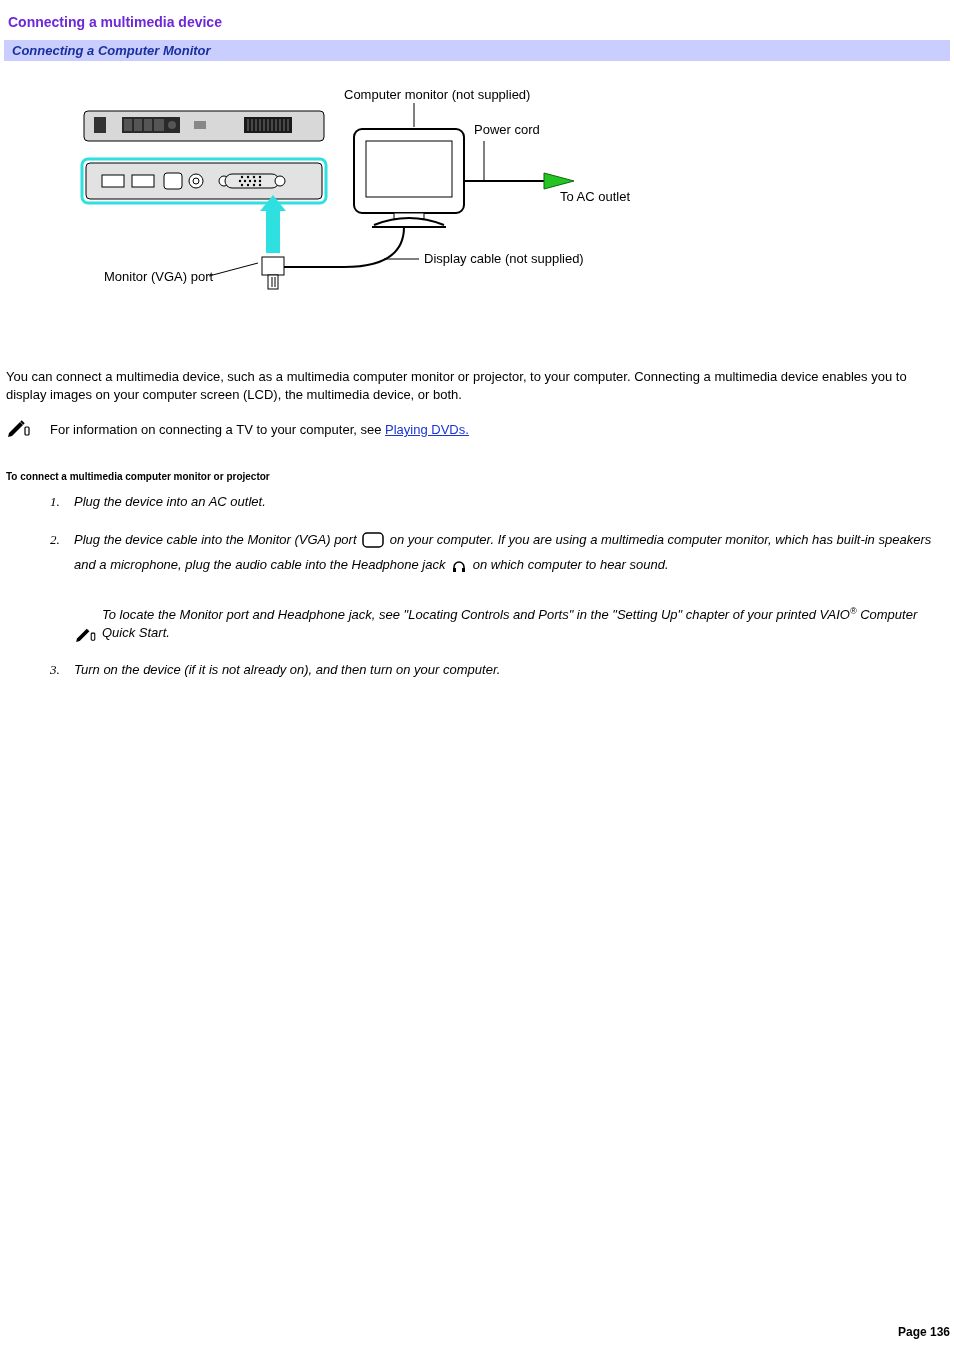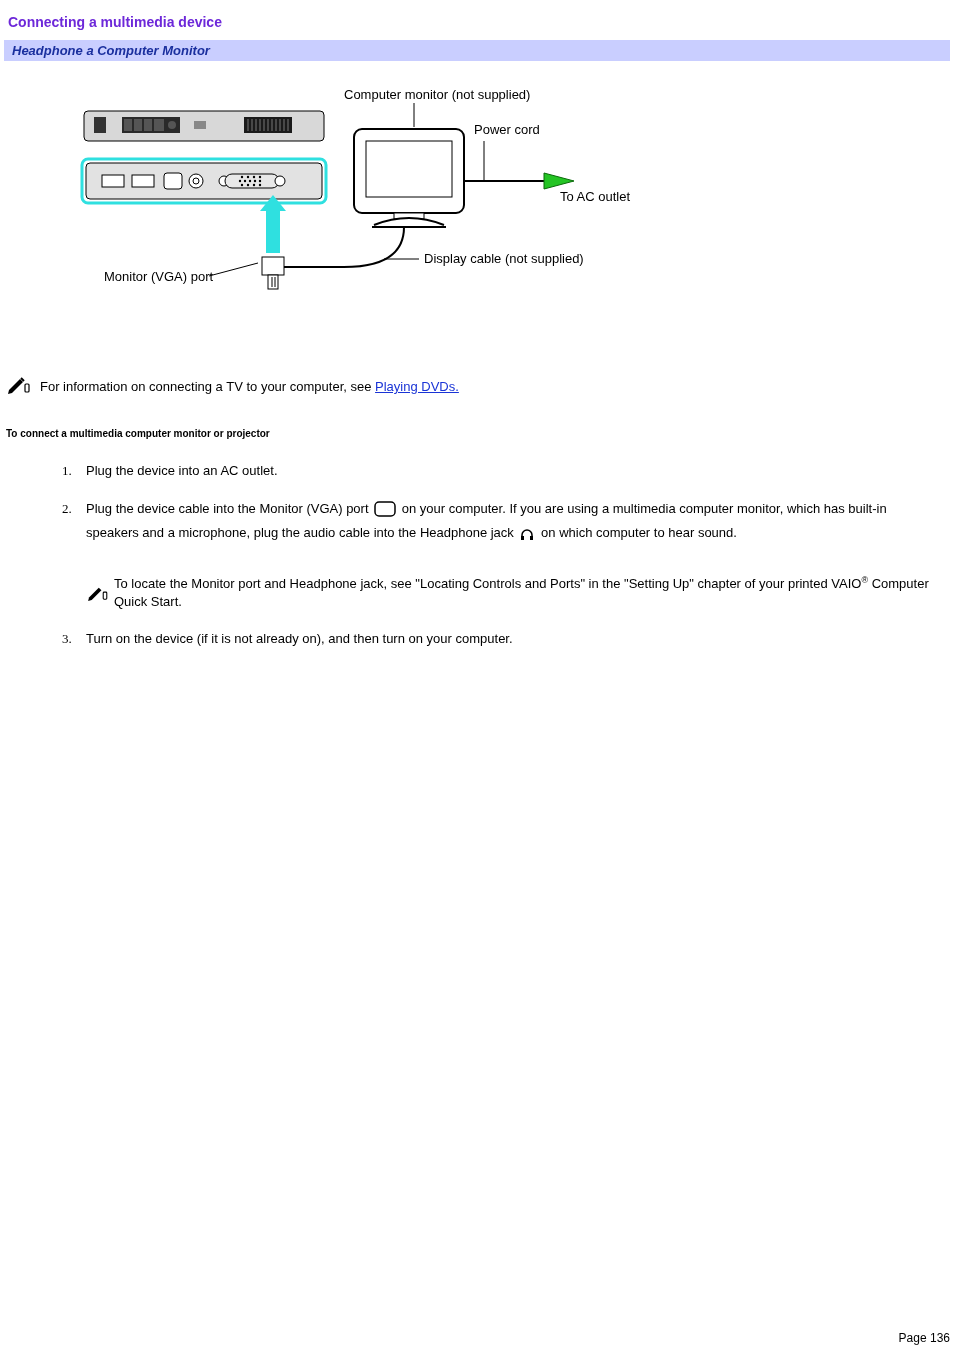--- a/index.html
+++ b/index.html
@@ -40,95 +40,96 @@
   .diagram-labels text, .diagram-labels {
     font-family: Verdana, Geneva, sans-serif;
   }
   .body-para {
     padding: 4px 2px;
     line-height: 1.35;
   }
   .note-row {
     display: flex;
     align-items: flex-start;
-    gap: 10px;
+    gap: 20px;
     padding: 14px 2px 10px 2px;
     line-height: 1.4;
   }
   .note-row .icon {
     flex: 0 0 auto;
     margin-top: -2px;
   }
   .link {
     color: #1a34d6;
     text-decoration: underline;
     cursor: pointer;
   }
   .sub-heading {
     font-weight: bold;
     font-size: 10px;
     padding: 22px 2px 10px 2px;
   }
   ol.steps {
     list-style: none;
-    margin: 12px;
+    margin: 0;
     padding: 0 2px;
     counter-reset: step;
+    font-style: italic;
   }
   ol.steps > li {
     position: relative;
     padding: 0 0 18px 68px;
     line-height: 1.55;
   }
   ol.steps > li::before {
     counter-increment: step;
     content: counter(step) ".";
     position: absolute;
     left: 44px;
     top: 0;
     font-family: "Times New Roman", serif;
     font-size: 13px;
   }
   .inner-note {
     display: flex;
-    align-items: center;
+    align-items: flex-end;
     gap: 6px;
     margin-top: 26px;
     line-height: 1.4;
   }
   .inner-note .icon { margin-top: 1px; }
   .reg {
     font-size: 9px;
     vertical-align: super;
   }
   .inline-icon {
     display: inline-block;
     vertical-align: -4px;
     margin: 0 2px;
   }
   .page-number {
     position: absolute;
     right: 4px;
-    bottom: 6px;
-    font-weight: normal;
+    bottom: 12px;
+    font-weight: bold;
     font-size: 12px;
     margin-top: 16px;
   }
 
   
   .pen-icon svg { display:block; }
 </style>
 </head>
 <body>
 
 <div class="page">
 
   <div class="page-title">Connecting a multimedia device</div>
 
-  <div class="section-header">Headphone a Computer Monitor</div>
+  <div class="section-header">Connecting a Computer Monitor</div>
 
   <div class="diagram-wrap">
     <svg viewBox="0 0 620 260" width="620" height="260">
 
       <g>
         <rect x="40" y="30" width="240" height="30" rx="4" fill="#d8d8d8" stroke="#000"></rect>
         <rect x="50" y="36" width="12" height="16" fill="#333"></rect>
         <rect x="78" y="36" width="58" height="16" fill="#2a2a2a"></rect>
         <rect x="80" y="38" width="8" height="12" fill="#555"></rect>
         <rect x="90" y="38" width="8" height="12" fill="#555"></rect>
@@ -217,20 +218,21 @@
         <line x1="370" y1="22" x2="370" y2="46" stroke="#000"></line>
         <text x="430" y="53">Power cord</text>
         <text x="516" y="120">To AC outlet</text>
         <text x="380" y="182">Display cable (not supplied)</text>
         <text x="60" y="200">Monitor (VGA) port</text>
         <line x1="165" y1="195" x2="214" y2="182" stroke="#000"></line>
       </g>
     </svg>
   </div>
 
+  <div class="body-para">You can connect a multimedia device, such as a multimedia computer monitor or projector, to your computer. Connecting a multimedia device enables you to display images on your computer screen (LCD), the multimedia device, or both.</div>
 
   <div class="note-row">
     <span class="icon pen-icon">
       <svg width="24" height="18" viewBox="0 0 24 18">
         <path d="M3 14 L14 3 l3 3 L6 17 l-4 1 z" fill="#000"></path>
         <path d="M15 2 l3 3" stroke="#000" stroke-width="2"></path>
         <rect x="19" y="8" width="4" height="8" rx="1" fill="none" stroke="#000" stroke-width="1.2"></rect>
       </svg>
     </span>
     <span>

